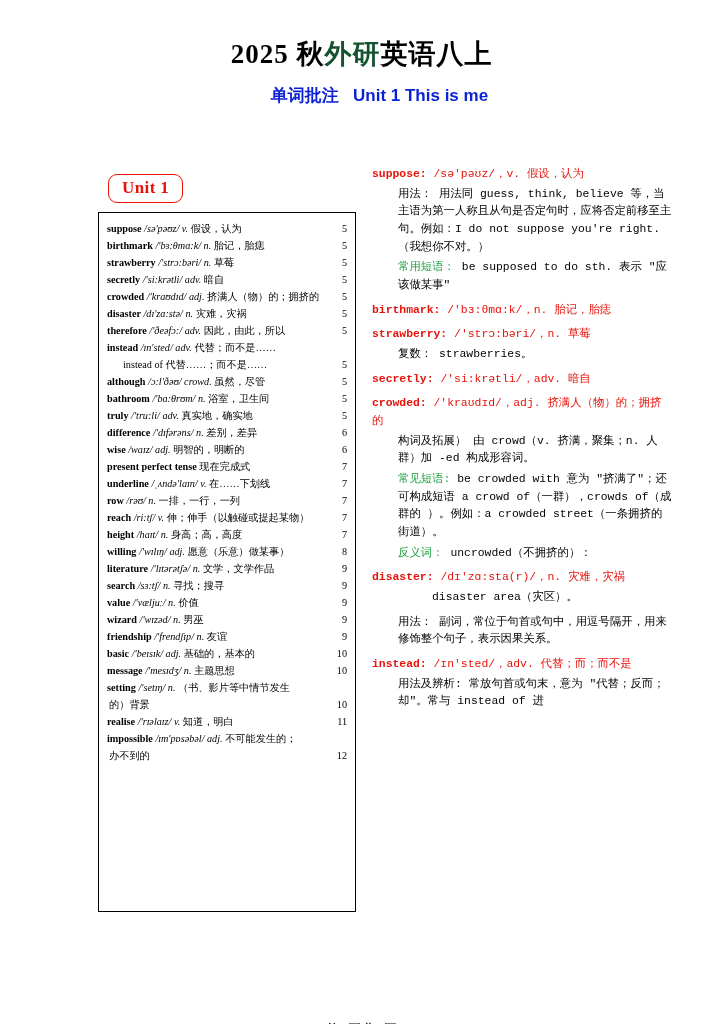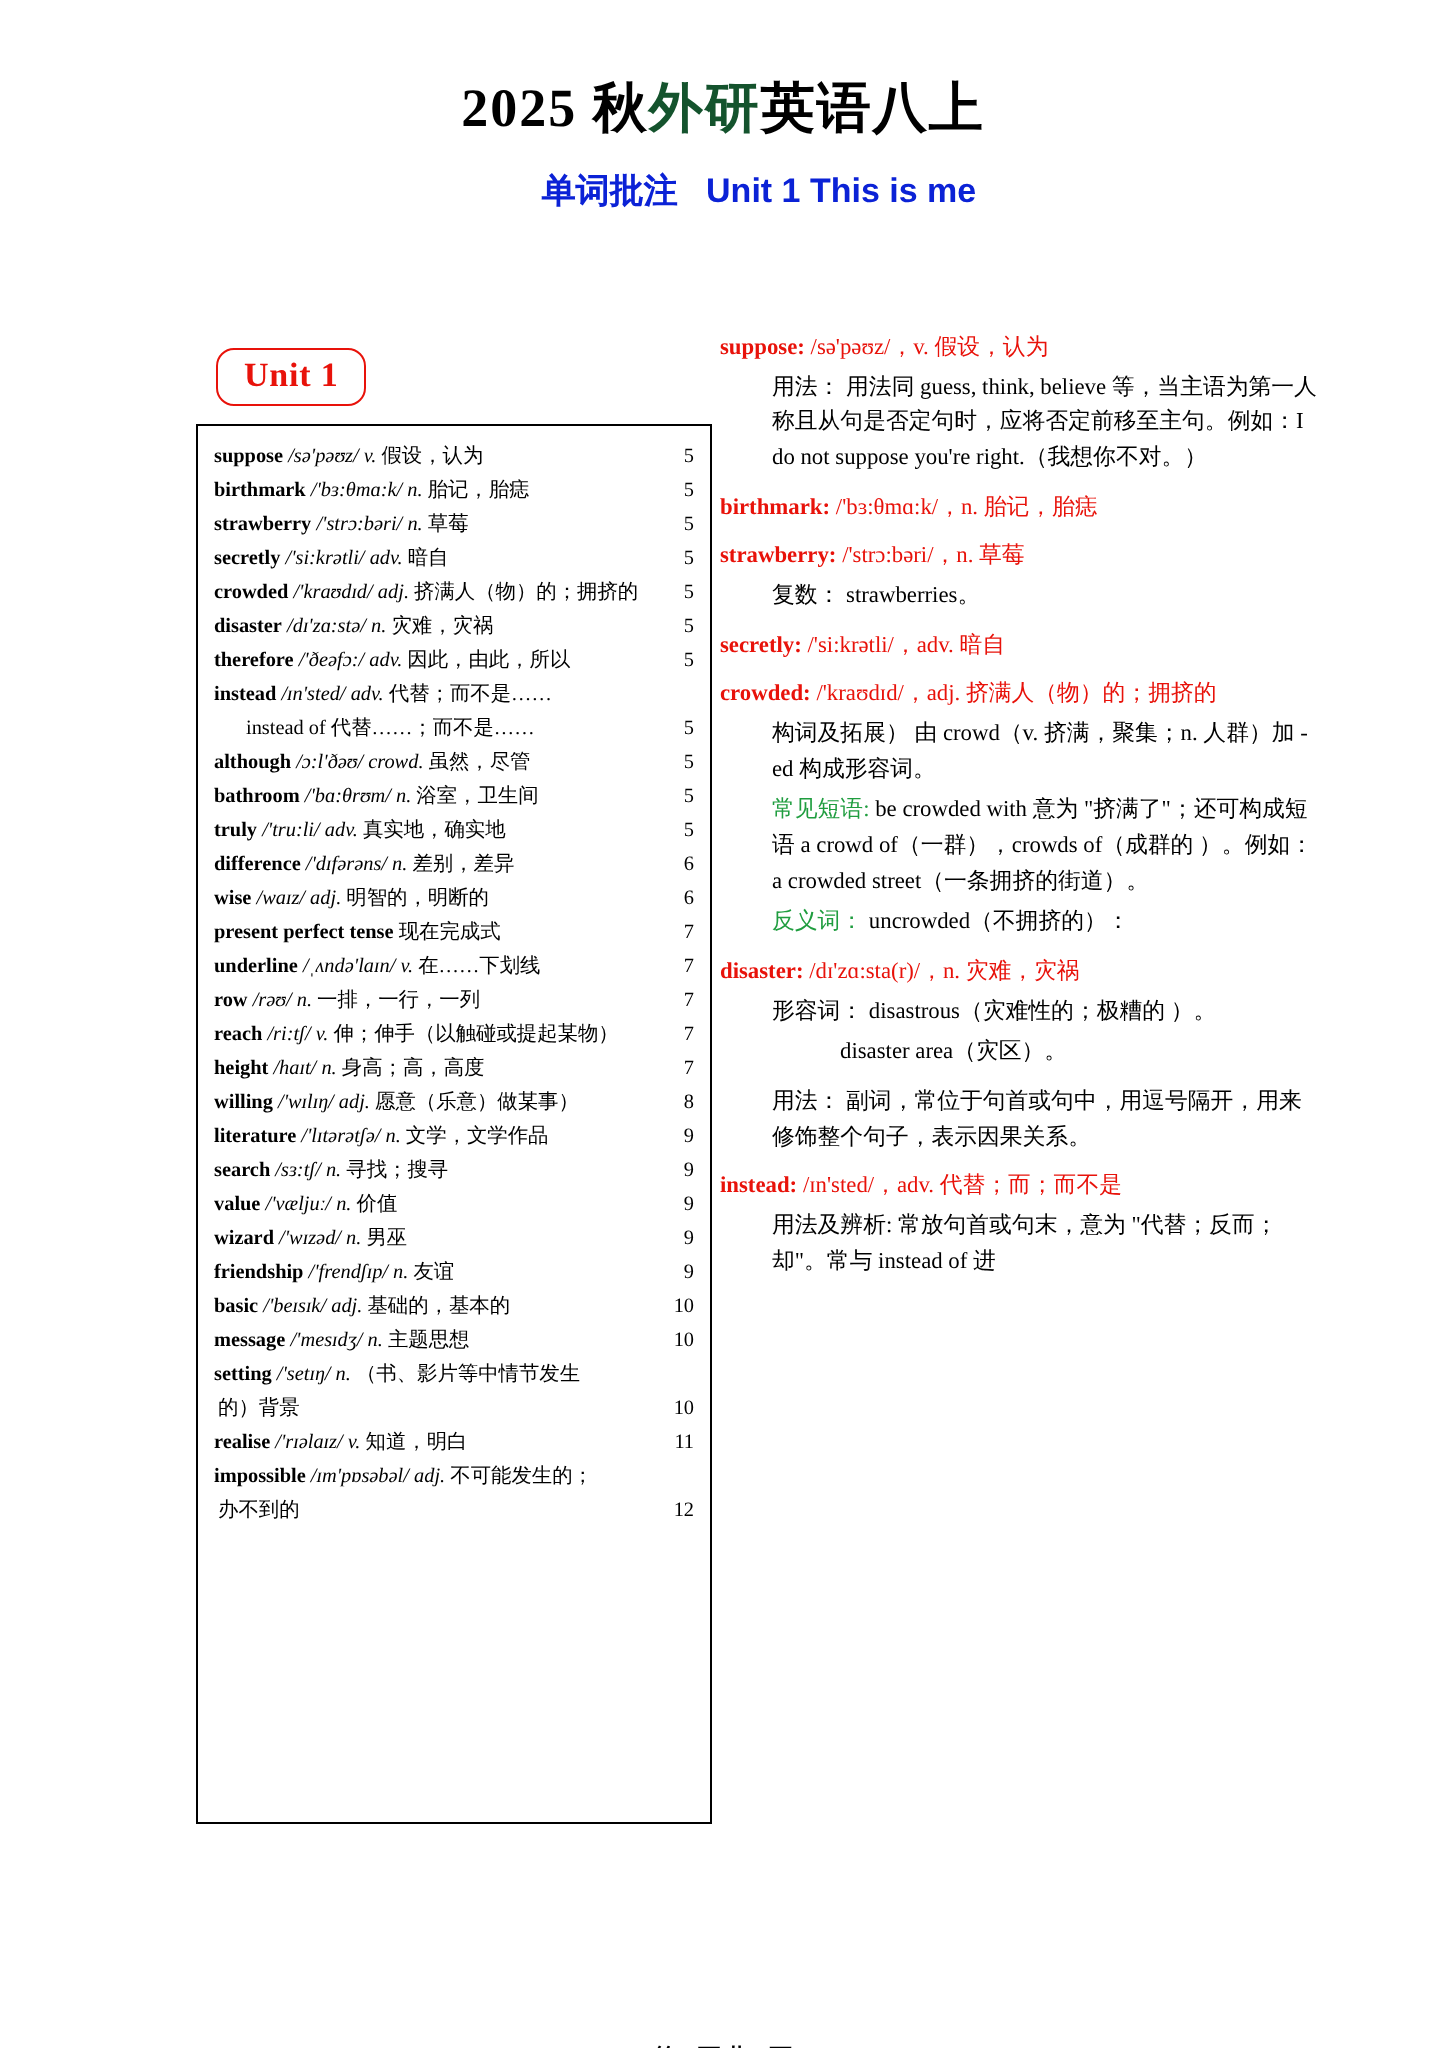--- a/index.html
+++ b/index.html
@@ -111,26 +111,26 @@
   .wrow.indent .wtext {
     padding-left: 16px;
   }
   .wrow.cont .wtext {
     padding-left: 2px;
   }
 
   
   .right-col {
     position: absolute;
-    left: 360px;
+    left: 372px;
     top: 0px;
     width: 300px;
     font-size: 11.4px;
     line-height: 1.55;
-    font-family: Liberation Serif, serif;
+    font-family: Liberation Mono, monospace;
   }
   .entry {
     margin-bottom: 7px;
   }
   .headline {
     margin-bottom: 2px;
   }
   .hw-red {
     color: #e8120a;
     font-weight: bold;
@@ -311,40 +311,40 @@
             <div class="wtext"><span>办不到的</span></div>
             <div class="wpage">12</div>
           </div>
         </div>
     </div>
 
     <div class="right-col" id="right-col">
         <div class="entry">
           <div class="headline"><span class="hw-red">suppose:</span> <span class="hl-rest">/sə'pəʊz/，v. 假设，认为</span></div>
           <div class="note"><span class="plain">用法：</span> <span>用法同 guess, think, believe 等，当主语为第一人称且从句是否定句时，应将否定前移至主句。例如：I do not suppose you're right.（我想你不对。）</span></div>
+          <div class="note"><span class="lbl-green">常用短语：</span> <span>be supposed to do sth. 表示 "应该做某事"</span></div>
         </div>
         <div class="entry">
           <div class="headline"><span class="hw-red">birthmark:</span> <span class="hl-rest">/'bɜ:θmɑ:k/，n. 胎记，胎痣</span></div>
         </div>
         <div class="entry">
           <div class="headline"><span class="hw-red">strawberry:</span> <span class="hl-rest">/'strɔ:bəri/，n. 草莓</span></div>
           <div class="note"><span class="plain">复数：</span> <span>strawberries。</span></div>
         </div>
         <div class="entry">
           <div class="headline"><span class="hw-red">secretly:</span> <span class="hl-rest">/'si:krətli/，adv. 暗自</span></div>
         </div>
         <div class="entry">
           <div class="headline"><span class="hw-red">crowded:</span> <span class="hl-rest">/'kraʊdɪd/，adj. 挤满人（物）的；拥挤的</span></div>
           <div class="note"><span class="plain">构词及拓展）</span> <span>由 crowd（v. 挤满，聚集；n. 人群）加 -ed 构成形容词。</span></div>
           <div class="note"><span class="lbl-green">常见短语:</span> <span>be crowded with 意为 "挤满了"；还可构成短语 a crowd of（一群），crowds of（成群的 ）。例如：a crowded street（一条拥挤的街道）。</span></div>
           <div class="note"><span class="lbl-green">反义词：</span> <span>uncrowded（不拥挤的）：</span></div>
         </div>
         <div class="entry">
           <div class="headline"><span class="hw-red">disaster:</span> <span class="hl-rest">/dɪ'zɑ:sta(r)/，n. 灾难，灾祸</span></div>
-          <div class="note"><span class="plain">形容词：</span> <span>disastrous（灾难性的；极糟的 ）。</span></div>
           <div class="note note-sub"><span>disaster area（灾区）。</span></div>
         </div>
         <div class="entry">
           <div class="note"><span class="plain">用法：</span> <span>副词，常位于句首或句中，用逗号隔开，用来修饰整个句子，表示因果关系。</span></div>
         </div>
         <div class="entry">
           <div class="headline"><span class="hw-red">instead:</span> <span class="hl-rest">/ɪn'sted/，adv. 代替；而；而不是</span></div>
           <div class="note"><span class="plain">用法及辨析:</span> <span>常放句首或句末，意为 "代替；反而；却"。常与 instead of 进</span></div>
         </div>
       </div>

